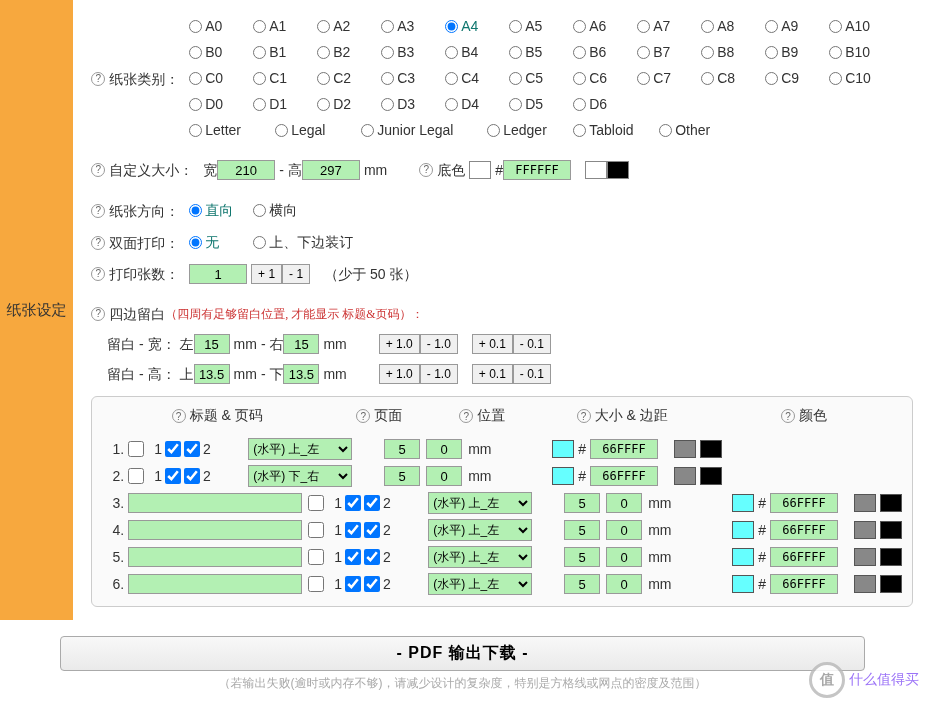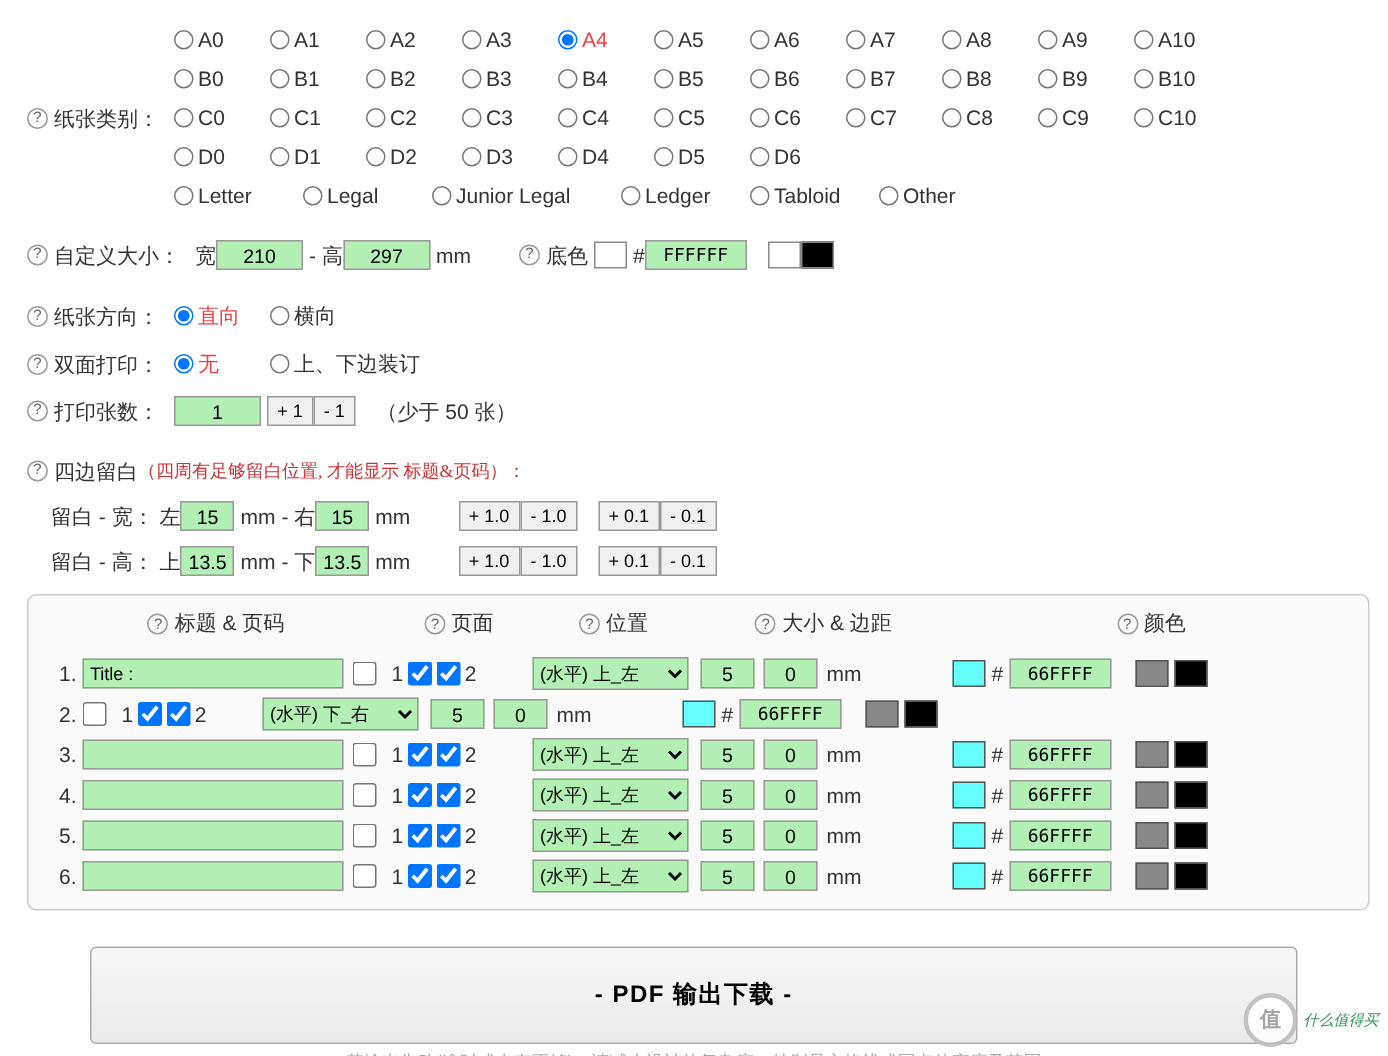--- a/index.html
+++ b/index.html
@@ -8,21 +8,21 @@
 .sidebar { width: 120px; background: #f7a83e; display: flex; align-items: center; justify-content: center; min-height: 620px; }
 .sidebar-title { color: #333; font-size: 15px; }
 .main { flex: 1; padding: 8px 12px 8px 18px; }
 .row { display: flex; align-items: center; flex-wrap: wrap; margin: 6px 0; line-height: 24px; }
 .qmark { width: 14px; height: 14px; border-radius: 50%; border: 1px solid #999; display: inline-flex; align-items: center; justify-content: center; font-size: 10px; color: #666; margin-right: 4px; cursor: help; }
 .field-label { margin-right: 10px; }
 .radio-item { display: inline-flex; align-items: center; margin-right: 16px; min-width: 48px; margin-bottom: 2px; }
 .radio-item input { margin-right: 3px; }
 .radio-item.wide { min-width: 70px; }
 .radio-item.xwide { min-width: 110px; }
-.redtext { color: #ef4444; }
+.redtext { color: #0f766e; }
 input.num { width: 58px; background: #b3f0b3; border: 1px solid #999; text-align: center; font-size: 13px; height: 20px; }
 input.num.sm { width: 36px; }
 input.txt { background: #b3f0b3; border: 1px solid #999; font-size: 12px; height: 20px; padding: 0 4px; }
 input.hex { width: 68px; background: #b3f0b3; border: 1px solid #999; text-align: center; font-size: 12px; height: 20px; font-family: monospace; }
 .swatch { width: 22px; height: 18px; border: 1px solid #888; display: inline-block; vertical-align: middle; }
 .btn { background: #f0f0f0; border: 1px solid #999; font-size: 12px; height: 20px; padding: 0 6px; cursor: pointer; }
 .gap { display: inline-block; width: 14px; }
 .note-red { color: #c33; font-size: 12px; font-family: Liberation Serif, serif; }
 .panel { border: 1px solid #ccc; border-radius: 6px; padding: 6px 10px; margin-top: 10px; background: #fafafa; }
 .panel-header { display: flex; align-items: center; padding: 4px 0 8px 0; }
@@ -30,37 +30,40 @@
 .h-title { width: 230px; }
 .h-page { width: 94px; }
 .h-pos { width: 112px; }
 .h-size { width: 168px; }
 .h-color { flex: 1; }
 .prow { display: flex; align-items: center; margin: 5px 0; }
 .pnum { width: 22px; text-align: right; margin-right: 4px; }
 .title-input { width: 174px; margin-right: 6px; }
 .chk { width: 16px; height: 16px; }
 .pagecol { display: flex; align-items: center; width: 94px; gap: 3px; }
-.poscol { width: 112px; }
+.poscol { width: 136px; }
 select.pos { width: 104px; background: #b3f0b3; border: 1px solid #999; height: 22px; font-size: 12px; }
 .sizecol { display: flex; align-items: center; gap: 6px; width: 168px; }
 .colorcol { display: flex; align-items: center; gap: 4px; }
 .swatch-sm { width: 22px; height: 18px; border: 1px solid #555; }
 .dlbar { margin: 16px 60px 0 60px; }
-.dlbtn { width: 100%; padding: 21px; font-size: 16px; background: linear-gradient(#f8f8f8,#eaeaea); border: 1px solid #aaa; border-radius: 4px; cursor: pointer; font-weight: bold; letter-spacing: 1px; }
+.dlbtn { width: 100%; padding: 6px; font-size: 16px; background: linear-gradient(#f8f8f8,#eaeaea); border: 1px solid #aaa; border-radius: 4px; cursor: pointer; font-weight: bold; letter-spacing: 1px; }
 .footnote { text-align: center; color: #aaa; font-size: 12px; margin-top: 4px; }
 .watermark { position: fixed; right: 6px; bottom: 6px; display: flex; align-items: center; gap: 4px; opacity: 0.85; }
 .wm-circle { width: 36px; height: 36px; border-radius: 50%; border: 3px solid #bbb; display: flex; align-items: center; justify-content: center; font-size: 14px; color: #999; font-weight: bold; background: #fff; }
-.wm-text { font-size: 10px; color: #15803d; font-style: italic; }
+.wm-text { font-size: 14px; color: #8b5cf6; }
 .mm { margin: 0 4px; }
 </style>
 </head>
 <body>
 
 <div class="layout">
+  <div class="sidebar">
+    <div class="sidebar-title">纸张设定</div>
+  </div>
 
   <div class="main">
 
     <div class="row">
       <span class="qmark">?</span>
       <span class="field-label">纸张类别：</span>
       <div style="display:inline-block" id="paper-types">
           <div style="display: flex; flex-wrap: wrap;">
             <label class="radio-item">
               <input type="radio" name="psize" style="">
@@ -377,21 +380,20 @@
             <span>大小 &amp; 边距</span>
           </div>
         <div class="hdr-col h-color">
             <span class="qmark">?</span>
             <span>颜色</span>
           </div>
       </div>
       <div id="panel-rows">
           <div class="prow">
             <span class="pnum">1.</span>
-            <input class="txt title-input" value="Title :" style="">
             <input type="checkbox" class="chk" style="">
             <span style="width:10px"></span>
             <div class="pagecol">
               <span>1</span>
               <input type="checkbox" class="chk" checked="" style="">
               <input type="checkbox" class="chk" checked="" style="">
               <span>2</span>
             </div>
             <div class="poscol"><select class="pos"><option>(水平) 上_左</option></select></div>
             <div class="sizecol">

